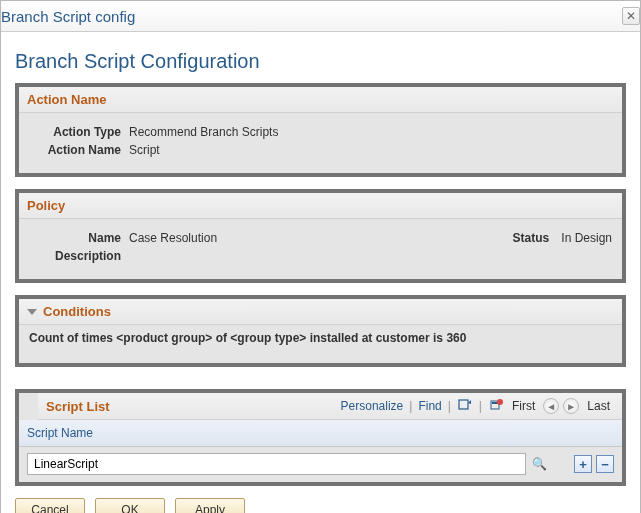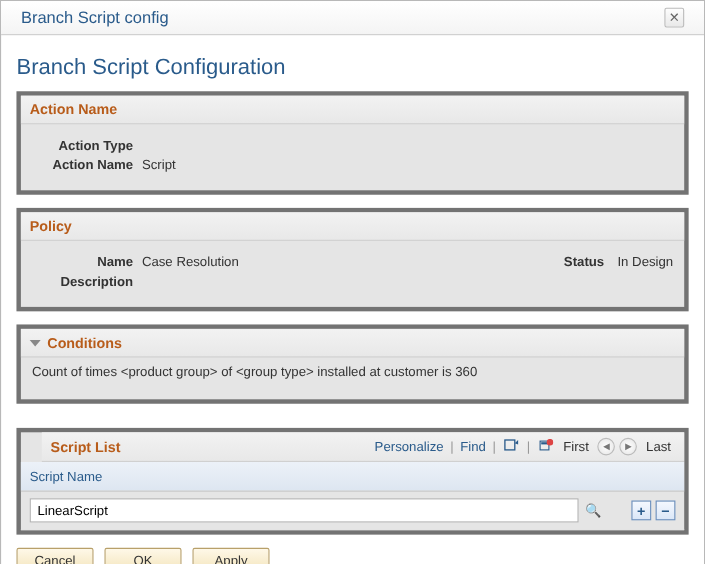--- a/index.html
+++ b/index.html
@@ -14,21 +14,21 @@
     width: 641px;
     border: 1px solid #b8b8b8;
     box-shadow: 0 2px 8px rgba(0,0,0,0.2);
     background: #fff;
     position: relative;
   }
   .title-bar {
     display: flex;
     justify-content: space-between;
     align-items: center;
-    padding: 6px 18px;
+    padding: 6px 0;
     border-bottom: 1px solid #ccc;
     background: linear-gradient(#fff,#f4f4f4);
   }
   .title-bar .title {
     color: #2a5b8b;
     font-size: 15px;
   }
   .close-btn {
     width: 18px; height: 18px;
     border: 1px solid #bbb;
@@ -84,20 +84,21 @@
   }
   .policy-col { flex: 1; }
   .status-lbl {
     font-weight: bold;
     text-align: right;
     padding-right: 8px;
   }
   .conditions-text {
     padding: 6px 10px 18px 10px;
     color: #333;
+    font-weight: bold;
   }
   
   .scriptlist-header {
     display: flex;
     justify-content: space-between;
     align-items: center;
     background: linear-gradient(#f2f2f2,#e8e8e8);
     border-bottom: 1px solid #d0d0d0;
     padding: 5px 8px;
     margin-left: 19px;
@@ -198,20 +199,21 @@
   </div>
 
   <div class="content">
     <div class="page-title">Branch Script Configuration</div>
 
     <div class="section">
       <div class="section-header">Action Name</div>
       <div class="section-body">
         <div class="row">
           <div class="lbl">Action Type</div>
+          <div class="val">Recommend Branch Scripts</div>
         </div>
         <div class="row">
           <div class="lbl">Action Name</div>
           <div class="val">Script</div>
         </div>
       </div>
     </div>
 
     <div class="section">
       <div class="section-header">Policy</div>

